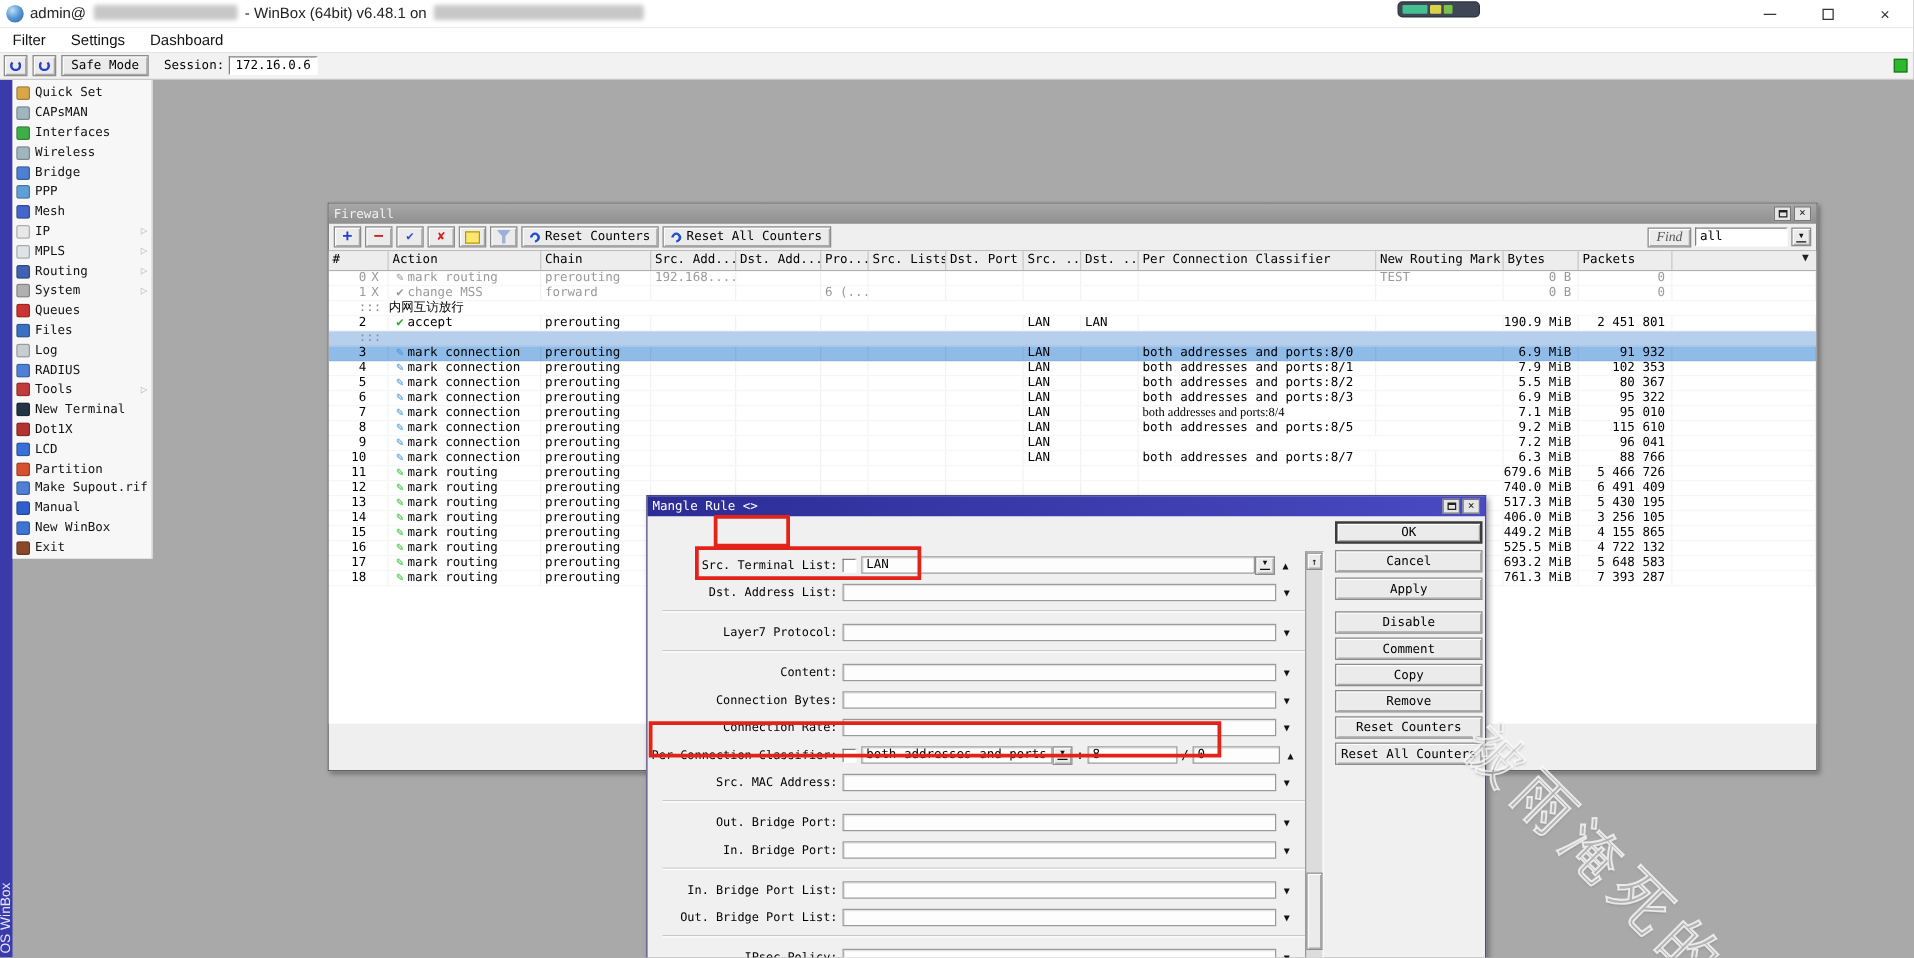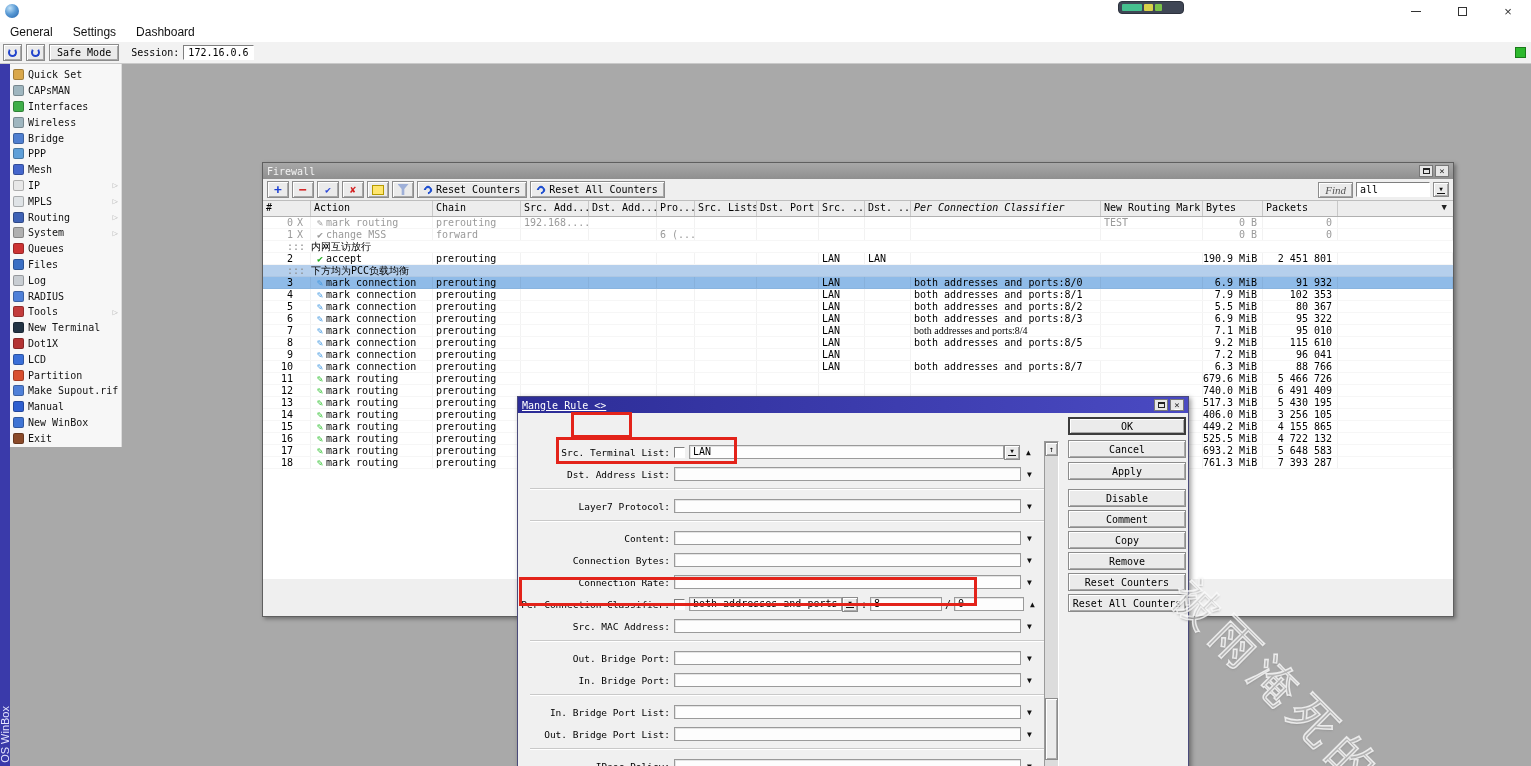--- a/index.html
+++ b/index.html
@@ -84,21 +84,21 @@
   .numc { display:flex; padding-left:0; }
   .numc .n { width:30px; text-align:right; }
   .numc .f { margin-left:4px; }
   .acticon { display:inline-block; width:12px; text-align:center; }
   .cmt-pre { width:48px; text-align:right; color:#8a8a8a; padding-right:6px; }
   .cmt-text { flex:1; }
   .fw-status { position:absolute; left:2px; right:2px; bottom:2px; height:15px; border:1px solid; border-color:#9a9a9a #fff #fff #9a9a9a; background:#efefef; font-size:10px; padding:1px 4px; }
 
   
   .dlg { position:absolute; left:517px; top:396px; width:672px; height:380px; background:#f0f0f0; border:1px solid #4a4a7a; box-shadow:2px 2px 5px rgba(0,0,0,0.4); z-index:20; }
-  .dlg-title { height:16px; background:linear-gradient(90deg,#2c2c96,#4a4ac2); color:#fff; font-size:10px; padding:4px 4px; display:flex; align-items:center;text-decoration:underline; }
+  .dlg-title { height:16px; background:linear-gradient(90deg,#2c2c96,#4a4ac2); color:#fff; font-size:10px; padding:4px 4px; display:flex; align-items:center; }
   .dlg-title .spacer { flex:1; }
   .dlg-tabs { height:22px; padding:3px 0 0 8px; }
   .dlg-form { position:absolute; left:0; top:44px; width:545px; }
   .frow { height:22px; display:flex; align-items:center; }
   .flabel { width:152px; text-align:right; margin-right:4px; font-size:9.5px; white-space:nowrap; }
   .finput { height:14px; background:#fdfdfd; border:1px solid #9a9a9a; box-shadow:inset 1px 1px 0 #e4e4e4; font-size:10px; line-height:12px; padding:0 3px; white-space:nowrap; overflow:hidden; }
   .finput.plain { width:347px; }
   .finput.cc { width:315px; }
   .finput.pccsel { width:153px; }
   .finput.pnum { width:72px; }
@@ -122,40 +122,46 @@
 
   .watermark { position:absolute; left:1202px; top:566px; transform:rotate(45deg); transform-origin:0 0; font-size:46px; letter-spacing:9px; color:rgba(255,255,255,0.28); -webkit-text-stroke:1.5px rgba(250,250,250,0.8); text-shadow:1px 1px 2px rgba(120,120,120,0.5); z-index:60; pointer-events:none; white-space:nowrap; font-family:"DejaVu Sans",sans-serif; }
 </style>
 </head>
 <body>
 
 <div class="desktop">
 
   <div class="titlebar">
     <span class="wb-logo"></span>
+    <span class="tb-text">
+      <span>admin@</span>
+      <span class="redact r1"></span>
+      <span>- WinBox (64bit) v6.48.1 on</span>
+      <span class="redact r2"></span>
+    </span>
     <span class="overlay-widget">
       <span class="ow-seg" style="width:20px;background:#45c08f"></span>
       <span class="ow-seg" style="width:9px;background:#d9d24a"></span>
       <span class="ow-seg" style="width:7px;background:#7bc24a"></span>
     </span>
     <span class="win-controls">
       <span class="wc">
           <span class="wc-min-glyph"></span>
         </span>
       <span class="wc">
           <span class="wc-max-glyph"></span>
         </span>
       <span class="wc">
           <span>×</span>
         </span>
     </span>
   </div>
 
   <div class="menubar" id="menubar">
-      <span class="menu-item">General</span>
+      <span class="menu-item">Filter</span>
       <span class="menu-item">Settings</span>
       <span class="menu-item">Dashboard</span>
     </div>
 
   <div class="appbar">
     <span class="btn3d mini-btn">
         <span class="arc"></span>
       </span>
     <span class="btn3d mini-btn">
         <span class="arc rt"></span>
@@ -316,21 +322,21 @@
         <span class="hcell" style="width: 48px;">#</span>
         <span class="hcell" style="width: 122px;">Action</span>
         <span class="hcell" style="width: 88px;">Chain</span>
         <span class="hcell" style="width: 68px;">Src. Add...</span>
         <span class="hcell" style="width: 68px;">Dst. Add...</span>
         <span class="hcell" style="width: 38px;">Pro...</span>
         <span class="hcell" style="width: 62px;">Src. Lists</span>
         <span class="hcell" style="width: 62px;">Dst. Port</span>
         <span class="hcell" style="width: 46px;">Src. ...</span>
         <span class="hcell" style="width: 46px;">Dst. ...</span>
-        <span class="hcell" style="width: 190px; font-style: italic;">Per Connection Classifier</span>
+        <span class="hcell" style="width: 190px;">Per Connection Classifier</span>
         <span class="hcell" style="width: 102px;">New Routing Mark</span>
         <span class="hcell" style="width: 60px;">Bytes</span>
         <span class="hcell" style="width: 75px;">Packets</span>
         <span class="hcell last">
           <span class="hfilter">▼</span>
         </span>
       </div>
     <div class="fw-body" id="fwBody">
         <div class="trow disabled">
           <span class="tcell numc" style="width: 48px;">
@@ -390,21 +396,20 @@
           <span class="tcell" style="width: 46px;">LAN</span>
           <span class="tcell" style="width: 46px;">LAN</span>
           <span class="tcell" style="width: 190px;"></span>
           <span class="tcell" style="width: 102px;"></span>
           <span class="tcell r" style="width: 60px;">190.9 MiB</span>
           <span class="tcell r" style="width: 75px;">2 451 801</span>
           <span class="tcell" style="flex: 1 1 0%;"></span>
         </div>
         <div class="trow comment hl">
           <span class="cmt-pre">:::</span>
-          <span class="cmt-text">下方均为PCC负载均衡</span>
         </div>
         <div class="trow selected">
           <span class="tcell numc" style="width: 48px;">
             <span class="n">3</span>
           </span>
           <span class="tcell" style="width: 122px;"><span class="acticon" style="color: rgb(63, 151, 224);">✎</span><span>mark connection</span></span>
           <span class="tcell" style="width: 88px;">prerouting</span>
           <span class="tcell" style="width: 68px;"></span>
           <span class="tcell" style="width: 68px;"></span>
           <span class="tcell" style="width: 38px;"></span>

